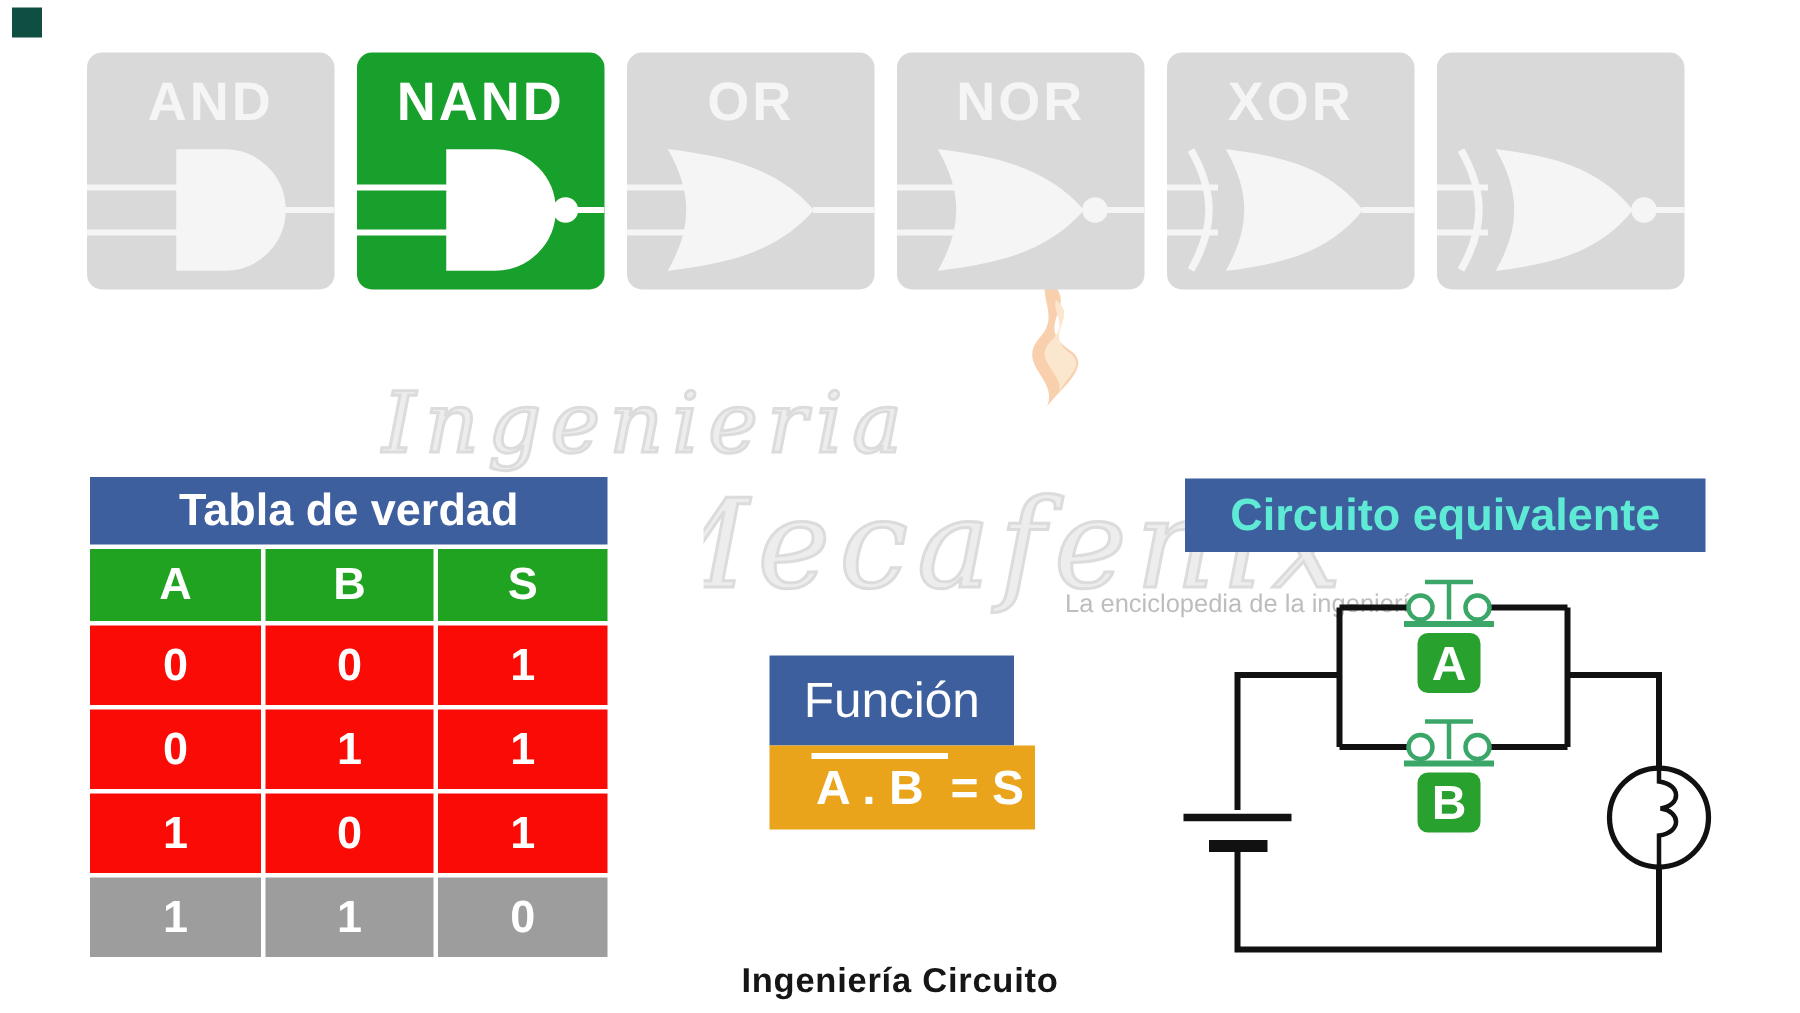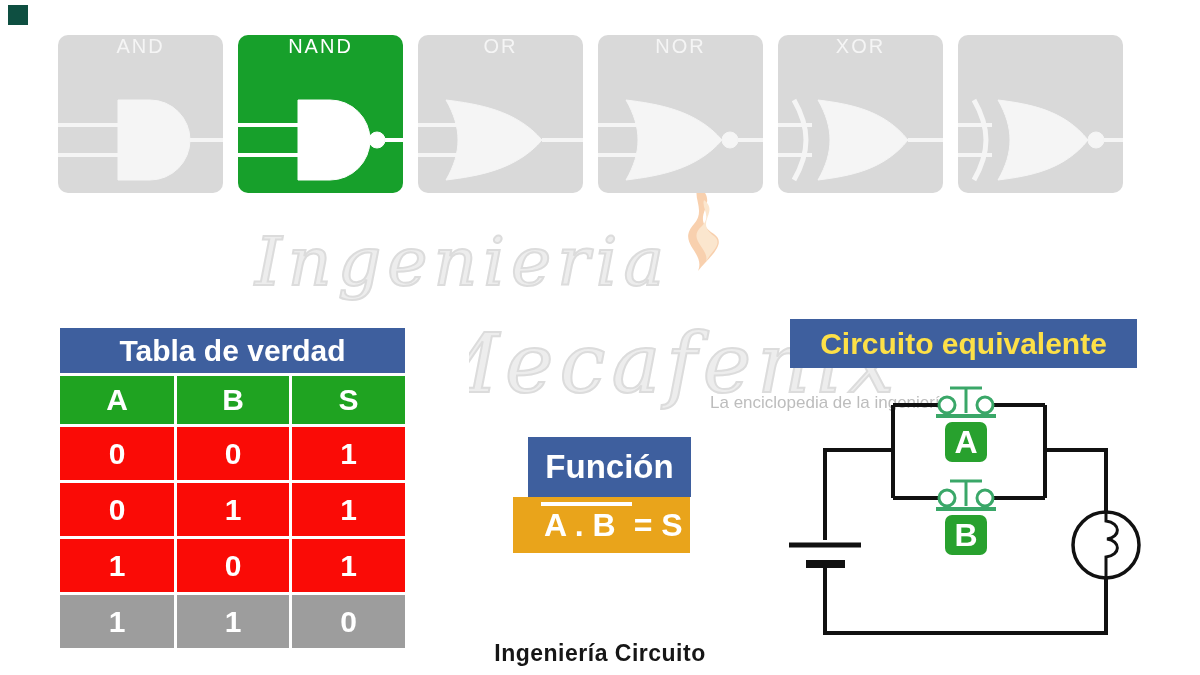--- a/index.html
+++ b/index.html
@@ -11,54 +11,54 @@
   *{margin:0;padding:0;box-sizing:border-box;}
   html,body{background:#ffffff;}
   body{font-family:"Liberation Sans","DejaVu Sans",sans-serif;}
   .canvas{position:relative;width:1200px;height:675px;background:#ffffff;overflow:hidden;}
 
   .corner-mark{position:absolute;left:8px;top:5px;width:20px;height:20px;background:var(--corner-green);z-index:3;}
 
   
   .tabs{position:absolute;left:0;top:0;width:1200px;height:200px;z-index:2;}
   .tab{position:absolute;top:35px;width:165px;height:158px;background:var(--tab-bg);border-radius:10px;color:var(--tab-fg);text-align:center;cursor:pointer;}
-  .tab .tab-label{font-size:20px;font-weight:normal;letter-spacing:2px;}
+  .tab .tab-label{margin-top:12px;font-size:36px;font-weight:bold;letter-spacing:2px;}
   .tab svg{position:absolute;left:0;top:55px;}
   .tab .gate-draw{stroke:var(--tab-fg);fill:var(--tab-fg);}
   .tab .gate-line{stroke:var(--tab-fg);fill:none;}
   .tab.active{background:var(--active-tab-bg);color:var(--active-tab-fg);}
   .tab.active .gate-draw{stroke:var(--active-tab-fg);fill:var(--active-tab-fg);}
   .tab.active .gate-line{stroke:var(--active-tab-fg);}
   .tab0{left:58px}.tab1{left:238px}.tab2{left:418px}.tab3{left:598px}.tab4{left:778px}.tab5{left:958px}
 
   
   .wm{position:absolute;z-index:1;font-family:"DejaVu Serif","Liberation Serif",serif;font-style:italic;color:#ededed;-webkit-text-stroke:2px var(--watermark-gray);letter-spacing:6px;white-space:nowrap;}
-  .wm1{left:255px;top:222px;font-size:68px;}
+  .wm1{left:255px;top:250px;font-size:56px;}
   .wm2{left:415px;top:316px;font-size:82px;}
   .tagline{position:absolute;left:710px;top:393px;z-index:1;font-size:17px;color:var(--tagline-gray);}
   .flame{position:absolute;left:668px;top:186px;z-index:1;opacity:.85;}
 
   
-  .ttable{position:absolute;left:60px;top:328px;width:409px;z-index:2;display:grid;
+  .ttable{position:absolute;left:60px;top:318px;width:409px;z-index:2;display:grid;
     grid-template-columns:114px 112px 113px;grid-template-rows:45px 48px 53px 53px 53px 53px;
     gap:3px;background:#ffffff;}
   .ttable div{display:flex;align-items:center;justify-content:center;color:#fff;font-weight:bold;}
   .tt-title{grid-column:1 / span 3;background:var(--banner-blue);font-size:30px;}
   .tt-head{background:var(--table-green);font-size:30px;}
   .tt-red{background:var(--table-red);font-size:30px;}
   .tt-gray{background:var(--table-gray);font-size:30px;}
 
   
-  .func-title{position:absolute;left:528px;top:437px;width:163px;height:60px;z-index:2;background:var(--banner-blue);color:#fff;font-size:33px;font-weight:bold;display:flex;align-items:center;justify-content:center;}
+  .func-title{position:absolute;left:513px;top:437px;width:163px;height:60px;z-index:2;background:var(--banner-blue);color:#fff;font-size:33px;font-weight:normal;display:flex;align-items:center;justify-content:center;}
   .func-body{position:absolute;left:513px;top:497px;width:177px;height:56px;z-index:2;background:var(--func-yellow);color:#fff;font-size:32px;font-weight:bold;display:flex;align-items:flex-start;padding:5px 0 0 8px;}
   .func-body .over{border-top:4px solid #ffffff;padding:1px 16px 0 3px;margin-left:20px;}
   .func-body .rest{margin-left:2px;padding-top:5px;}
 
   
-  .circ-title{position:absolute;left:790px;top:319px;width:347px;height:49px;z-index:2;background:var(--banner-blue);color:#fde047;font-size:30px;font-weight:bold;display:flex;align-items:center;justify-content:center;}
+  .circ-title{position:absolute;left:790px;top:319px;width:347px;height:49px;z-index:2;background:var(--banner-blue);color:#5eead4;font-size:30px;font-weight:bold;display:flex;align-items:center;justify-content:center;}
   .circ-svg{position:absolute;left:770px;top:378px;z-index:2;}
   .circ-svg .wire{stroke:var(--wire);stroke-width:4;fill:none;}
   .circ-svg .plate1{stroke:var(--wire);stroke-width:5;}
   .circ-svg .plate2{stroke:var(--wire);stroke-width:8;}
   .circ-svg .sw{stroke:var(--switch-green);stroke-width:3;fill:none;}
   .circ-svg .swbar{stroke:var(--switch-green);stroke-width:4;}
   .circ-svg .swterm{stroke:var(--switch-green);stroke-width:3;fill:#ffffff;}
   .circ-svg .swlabel{fill:var(--label-green);}
   .circ-svg .swtext{fill:#ffffff;font-size:32px;font-weight:bold;font-family:"Liberation Sans",sans-serif;text-anchor:middle;}
   .circ-svg .lamp{stroke:var(--wire);stroke-width:3.5;fill:#ffffff;}

